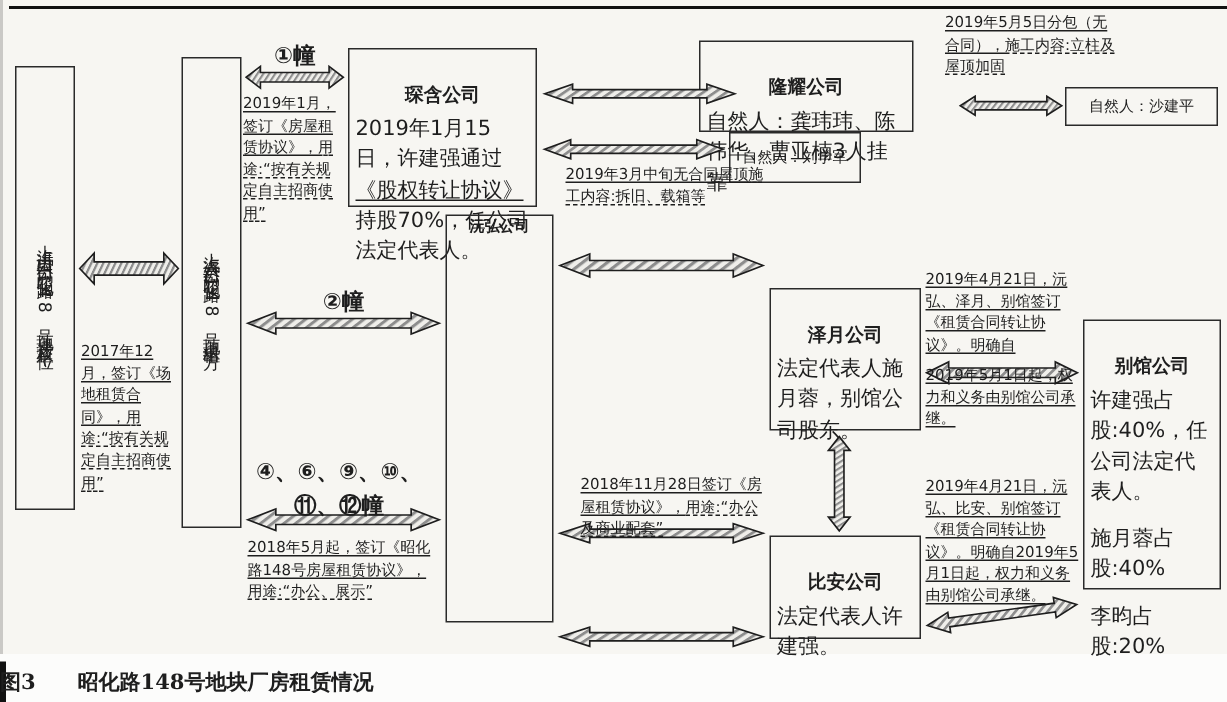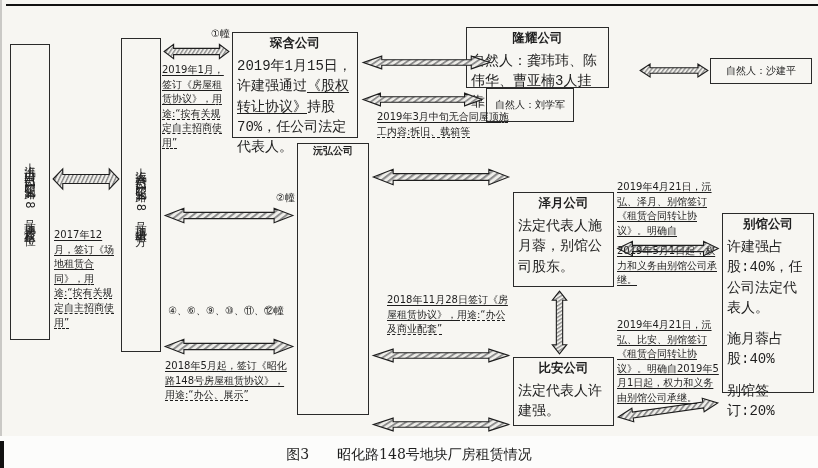--- a/index.html
+++ b/index.html
@@ -3,32 +3,32 @@
 <meta charset="utf-8">
 <style>
   * { margin:0; padding:0; box-sizing:border-box; }
   html,body { background:#e8e8e6; }
   body { font-family:"DejaVu Sans","Liberation Sans",sans-serif; color:#1e1e1e; }
   .page { position:relative; width:818px; height:468px; background:#f7f6f2; overflow:hidden; }
   .rule-top { position:absolute; background:#111; }
   .edge-shade { position:absolute; left:0; top:0; width:2px; height:468px; background:rgba(0,0,0,.18); }
   .caption-band { position:absolute; left:0; top:436px; width:818px; height:32px; background:#fcfcfb; }
   .corner-mark { position:absolute; left:0; top:441px; width:4px; height:27px; background:#111; }
-  .cap { position:absolute; left:0; top:446px; width:100%; text-align:center;
-         font-family:"DejaVu Serif","Liberation Serif",serif; font-weight:400; font-size:14px; }
+  .cap { position:absolute; left:0; top:446px; width:100%; text-align:left;
+         font-family:"DejaVu Serif","Liberation Serif",serif; font-weight:700; font-size:14px; }
   .box { position:absolute; border:1px solid #2a2a2a; }
   .vbox { display:flex; align-items:center; justify-content:center; }
   .vtext { writing-mode:vertical-rl; text-orientation:mixed; font-size:11.5px; letter-spacing:2.5px; line-height:1.05; }
-  .ebox { padding:1px 4px;font-family:Liberation Mono, monospace; }
+  .ebox { padding:21px 4px; }
   .ebox .title { text-align:center; font-weight:bold; font-size:12.5px; margin:1px 0 4px; }
   .ebox .body { font-size:14px; line-height:1.45; }
   .ebox p.body { margin-bottom:11px; }
   .cbox { display:flex; align-items:center; justify-content:center; font-size:10px; }
   .note { position:absolute; font-size:10px; line-height:1.46; }
-  .lbl { position:absolute; font-size:10px; text-align:right; font-weight:400; line-height:1.5; }
+  .lbl { position:absolute; font-size:15px; text-align:center; font-weight:700; line-height:1.5; }
   .u  { text-decoration:underline; text-decoration-thickness:1px; text-underline-offset:2px; }
   .ud { text-decoration:underline; text-decoration-style:dashed; text-decoration-thickness:1px; text-underline-offset:2px; }
   .arr { position:absolute; overflow:visible; }
   .center-title { display:flex; align-items:flex-start; justify-content:center; font-weight:bold; font-size:10px; }
 </style>
 </head>
 <body>
 
 <div class="page">
 
@@ -88,21 +88,21 @@
 
   <div class="box ebox" style="left:513px;top:357px;width:101px;height:69px">
     <div class="title">比安公司</div>
     <div class="body">法定代表人许建强。</div>
   </div>
 
   <div class="box ebox" style="left:722px;top:213px;width:92px;height:180px">
     <div class="title">别馆公司</div>
     <p class="body">许建强占股:40%，任公司法定代表人。</p>
     <p class="body">施月蓉占股:40%</p>
-    <p class="body">别馆签订:20%</p>
+    <p class="body">李昀占股:20%</p>
   </div>
 
   <svg class="arr" style="left:52px;top:167px;width:68px;height:24px">
       <use href="#dh" width="100%" height="100%"></use>
     </svg>
   <svg class="arr" style="left:163px;top:43px;width:67px;height:17px">
       <use href="#dh" width="100%" height="100%"></use>
     </svg>
   <svg class="arr" style="left:361px;top:55px;width:131px;height:15px">
       <use href="#dh" width="100%" height="100%"></use>
@@ -140,30 +140,31 @@
 
   <div class="lbl" style="left:163px;top:26px;width:67px">①幢</div>
   <div class="lbl" style="left:168px;top:303px;width:116px">④、⑥、⑨、⑩、⑪、⑫幢</div>
   <div class="lbl" style="left:163px;top:190px;width:132px">②幢</div>
 
   <div class="note" style="left:54px;top:228px;width:66px"><span class="u">2017年12月，签订《场地租赁合同》，</span><span class="ud">用途:“按有关规定自主招商使用”</span></div>
 
   <div class="note" style="left:162px;top:63px;width:68px"><span class="u">2019年1月，签订《房屋租赁协议》，</span><span class="ud">用途:“按有关规定自主招商使用”</span></div>
 
 
+  <div class="note" style="left:630px;top:9px;width:116px"><span class="u">2019年5月5日分包（无合同），</span><span class="ud">施工内容:立柱及屋顶加固</span></div>
 
   <div class="note" style="left:377px;top:110px;width:134px"><span class="u">2019年3月中旬无合同屋顶</span><span class="ud">施工内容:拆旧、载箱等</span></div>
 
 
   <div class="note" style="left:165px;top:359px;width:126px"><span class="u">2018年5月起，签订《昭化路148号房屋租赁协议》，</span><span class="ud">用途:“办公、展示”</span></div>
 
 
   <div class="note" style="left:617px;top:180px;width:104px"><span class="u">2019年4月21日，沅弘、泽月、别馆签订《租赁合同转让协议》。明确自</span></div>
   <div class="note" style="left:617px;top:244px;width:104px"><span class="u">2019年5月1日起，权力和义务由别馆公司承继。</span></div>
 
-  <div class="note" style="left:387px;top:293px;width:123px"><span class="u">2018年11月28日签订《房屋租赁协议》，</span><span class="ud">用途:“办公及商业配套”</span></div>
+  <div class="note" style="left:387px;top:317px;width:123px"><span class="u">2018年11月28日签订《房屋租赁协议》，</span><span class="ud">用途:“办公及商业配套”</span></div>
 
 
   <div class="note" style="left:617px;top:318px;width:104px"><span class="u">2019年4月21日，沅弘、比安、别馆签订《租赁合同转让协议》。明确自2019年5月1日起，权力和义务由别馆公司承继。</span></div>
 
   <div class="cap">图3　　昭化路148号地块厂房租赁情况</div>
 
 </div>
 
 </body></html>

